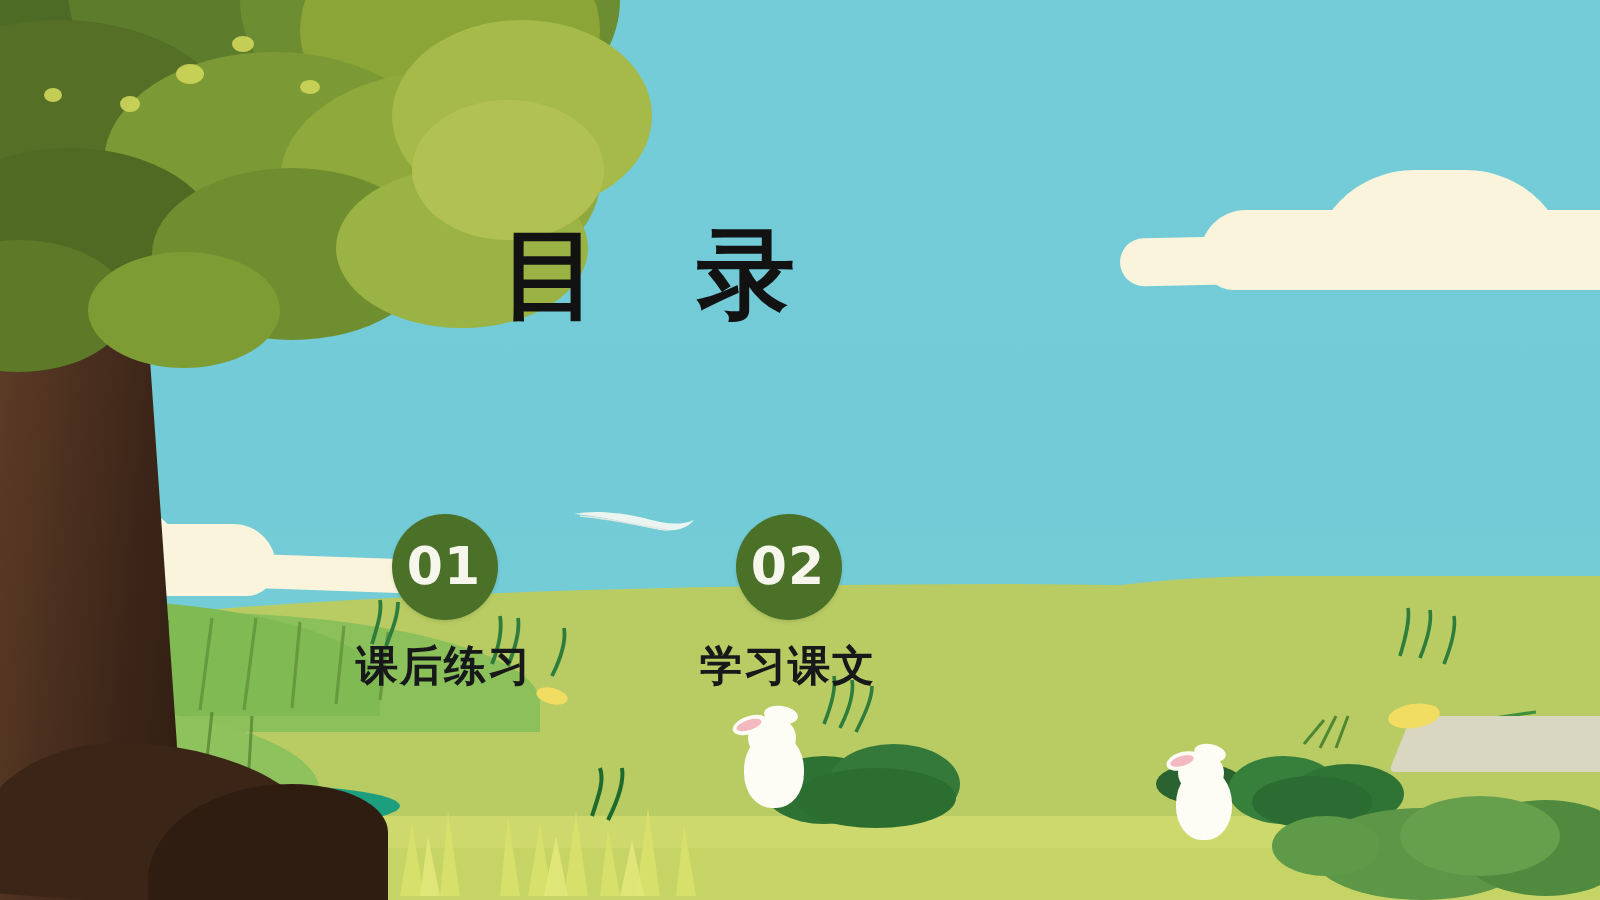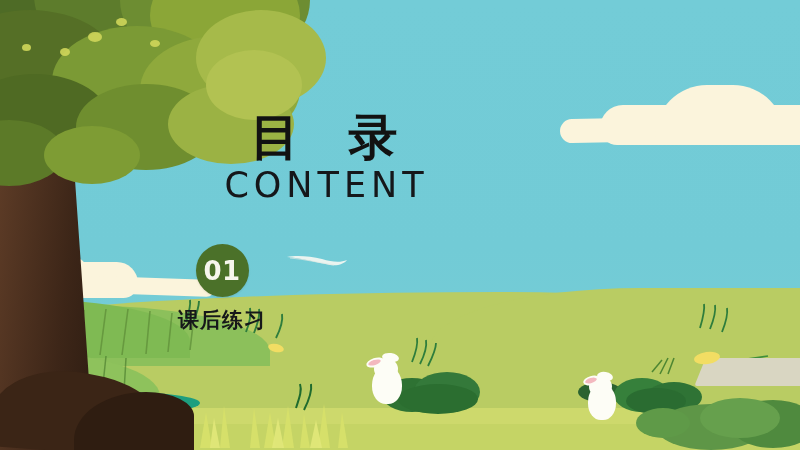--- a/index.html
+++ b/index.html
@@ -159,21 +159,21 @@
   .title-cn {
     font-size:49px; font-weight:bold; color:#121212;
     letter-spacing:16px; line-height:1.08;
     text-indent:16px;
   }
   .title-en {
     font-size:35px; color:#15171a; letter-spacing:5px;
     line-height:1.16; text-indent:5px; font-weight:400;
   }
   .items {
-    position:absolute; left:0; top:244px; width:800px; height:100px; z-index:40;
+    position:absolute; left:0; top:257px; width:800px; height:100px; z-index:40;
   }
   .item {
     position:absolute; width:200px; text-align:center;
   }
   .item-1 { left:122px; }
   .item-2 { left:294px; }
   .item-3 { left:466px; }
   .circle {
     width:53px; height:53px; border-radius:50%;
     background:#4b7129;
@@ -361,29 +361,34 @@
     <div class="canopy cv15"></div>
     <div class="leafspot" style="left:88px; top:32px; width:14px; height:10px;"></div>
     <div class="leafspot" style="left:116px; top:18px; width:11px; height:8px;"></div>
     <div class="leafspot" style="left:60px; top:48px; width:10px; height:8px;"></div>
     <div class="leafspot" style="left:22px; top:44px; width:9px; height:7px;"></div>
     <div class="leafspot" style="left:150px; top:40px; width:10px; height:7px;"></div>
   </div>
 
   <div class="title-block">
     <div class="title-cn">目 录</div>
-    <div class="title-en">CONTENT</div>
   </div>
 
   <div class="items">
 
     <div class="item item-1">
       <div class="circle">
         <span>01</span>
       </div>
       <div class="item-label">课后练习</div>
     </div>
 
+    <div class="item item-2">
+      <div class="circle">
+        <span>02</span>
+      </div>
+      <div class="item-label">学习课文</div>
+    </div>
 
 
   </div>
 
 </div>
 
 </body></html>

